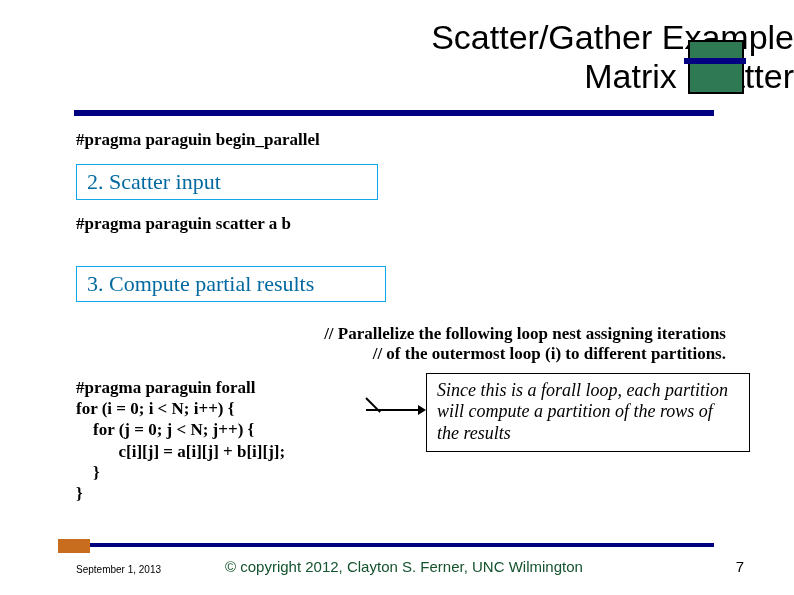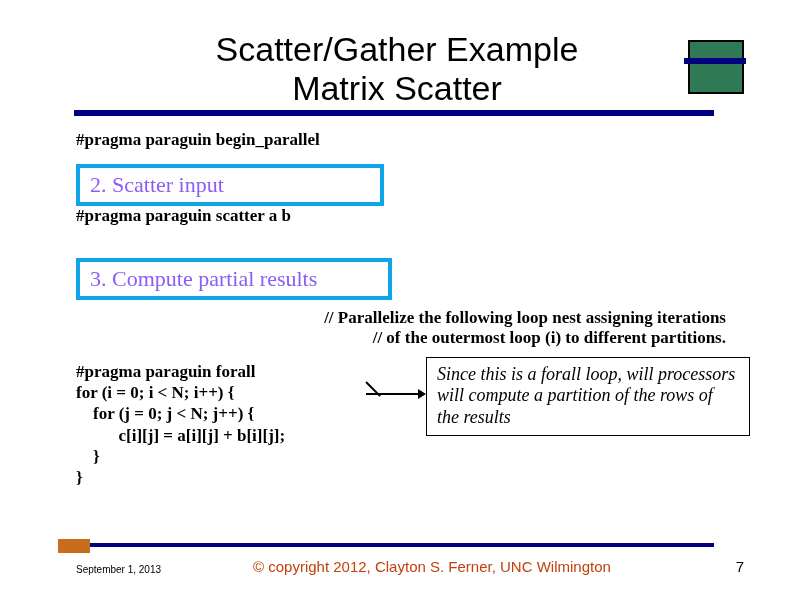--- a/index.html
+++ b/index.html
@@ -11,25 +11,25 @@
     background: #ffffff;
     position: relative;
     overflow: hidden;
   }
   .slide {
     width: 794px;
     height: 595px;
     position: relative;
   }
   .title {
-    text-align: center;
+    text-align: right;
     font-size: 34px;
     font-weight: normal;
     margin: 0;
-    padding-top: 30px;
+    padding-top: 18px;
     line-height: 1.15;
     color: #000;
   }
   .title-hr {
     position: absolute;
     left: 74px;
     top: 110px;
     width: 640px;
     height: 6px;
     background: #000080;
@@ -59,26 +59,26 @@
     width: 650px;
     font-family: Liberation Serif, serif;
   }
   .code-bold {
     font-weight: bold;
     font-size: 17px;
     color: #000;
     margin-bottom: 14px;
   }
   .step-box {
-    border: 4px solid #0ea5e9;
+    border: 1px solid #0ea5e9;
     padding: 4px 10px 4px 10px;
     font-size: 22px;
     display: inline-block;
-    margin-bottom: 0;
-    color: #8b5cf6;
+    margin-bottom: 14px;
+    color: #0369a1;
   }
   .step1 { width: 280px; }
   .step2 { width: 288px; }
   .comment-block {
     font-weight: bold;
     font-size: 17px;
     color: #000;
     margin-top: 8px;
     margin-bottom: 12px;
     line-height: 1.2;
@@ -157,22 +157,21 @@
     left: 76px;
     bottom: 20px;
     font-size: 10px;
     color: #000;
   }
   .footer-copy {
     position: absolute;
     left: 225px;
     bottom: 20px;
     font-size: 15px;
-    color: #c2410c;
-    margin-left: 28px;
+    color: #14532d;
   }
   .footer-page {
     position: absolute;
     right: 50px;
     bottom: 20px;
     font-size: 15px;
     color: #000;
   }
 </style>
 </head>
@@ -213,21 +212,21 @@
         <span>for (i = 0; i &lt; N; i++) {</span><br>
         <span>&nbsp;&nbsp;&nbsp;&nbsp;for (j = 0; j &lt; N; j++) {</span><br>
         <span>&nbsp;&nbsp;&nbsp;&nbsp;&nbsp;&nbsp;&nbsp;&nbsp;&nbsp;&nbsp;c[i][j] = a[i][j] + b[i][j];</span><br>
         <span>&nbsp;&nbsp;&nbsp;&nbsp;}</span><br>
         <span>}</span>
       </div>
 
       <div class="connector"></div>
 
       <div class="note-box">
-        <span>Since this is a forall loop, will processors will compute a partition of the rows of the results</span>
+        <span>Since this is a forall loop, each partition will compute a partition of the rows of the results</span>
       </div>
     </div>
   </div>
 
   <div class="footer-hr"></div>
   <div class="footer-mark"></div>
   <div class="footer-date">September 1, 2013</div>
   <div class="footer-copy">© copyright 2012, Clayton S. Ferner, UNC Wilmington</div>
   <div class="footer-page">7</div>
 </div>

